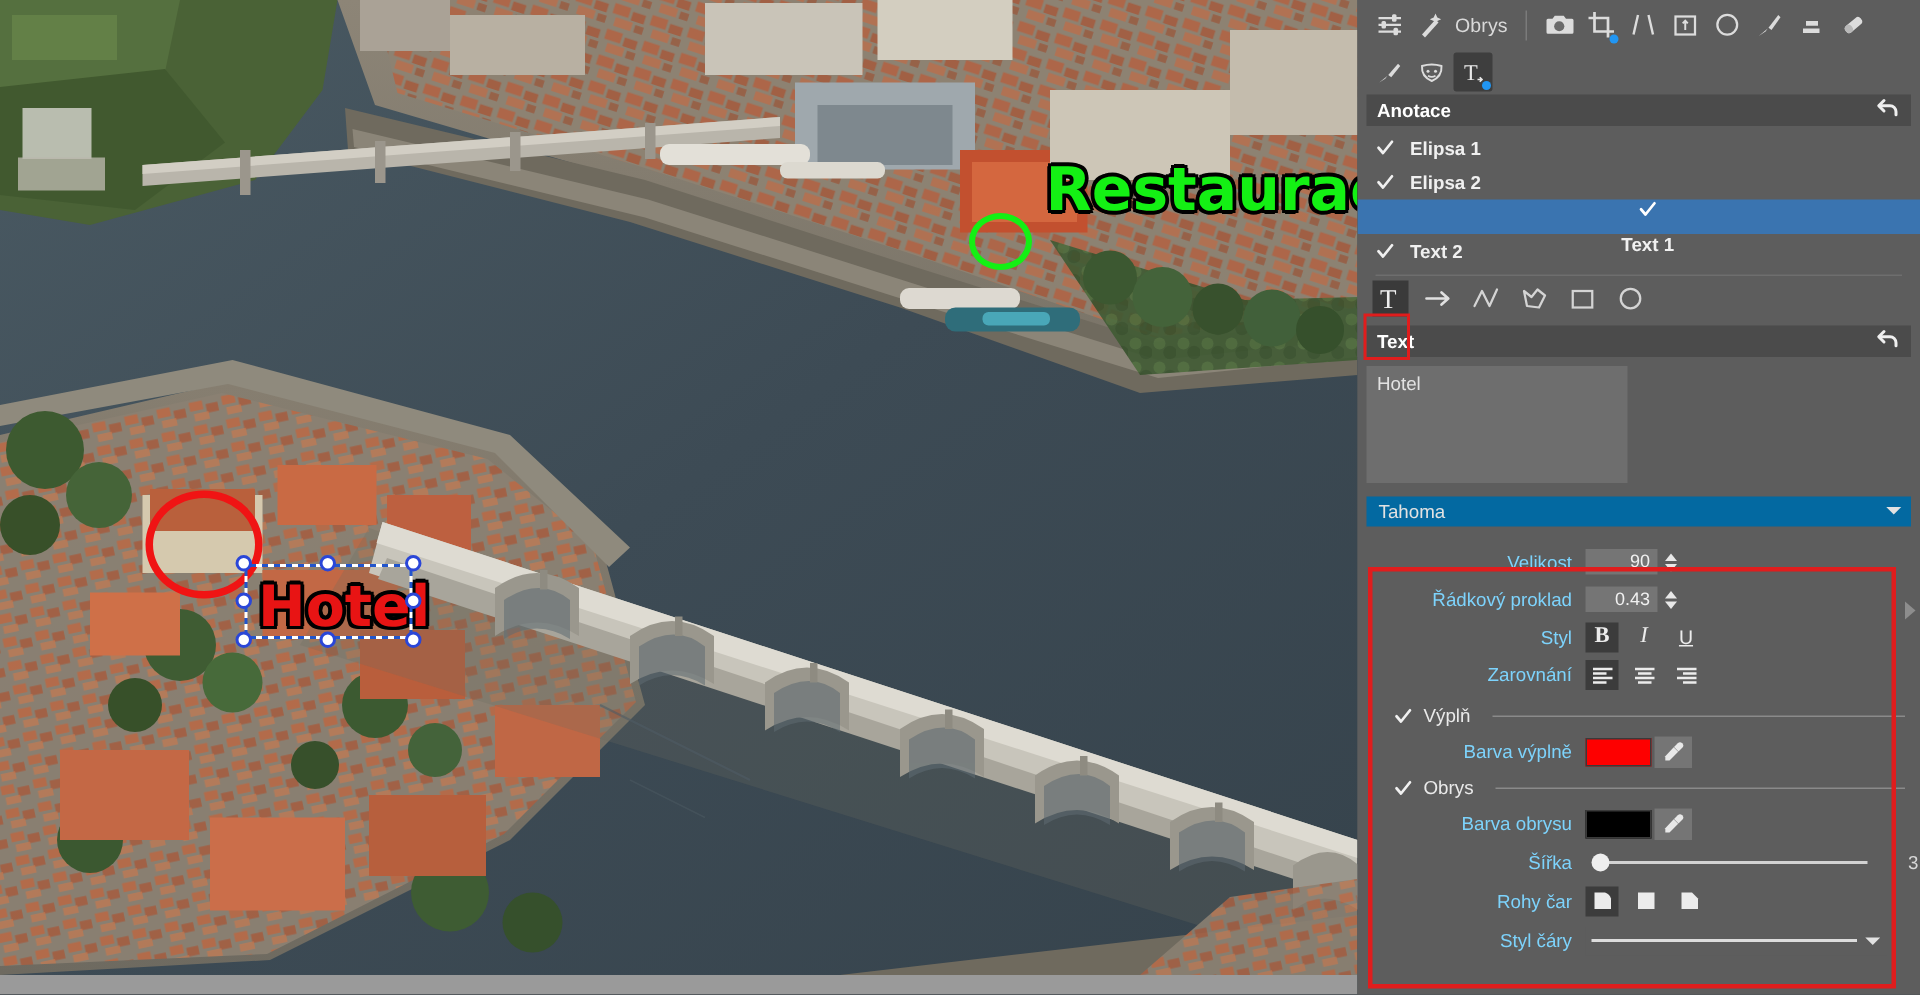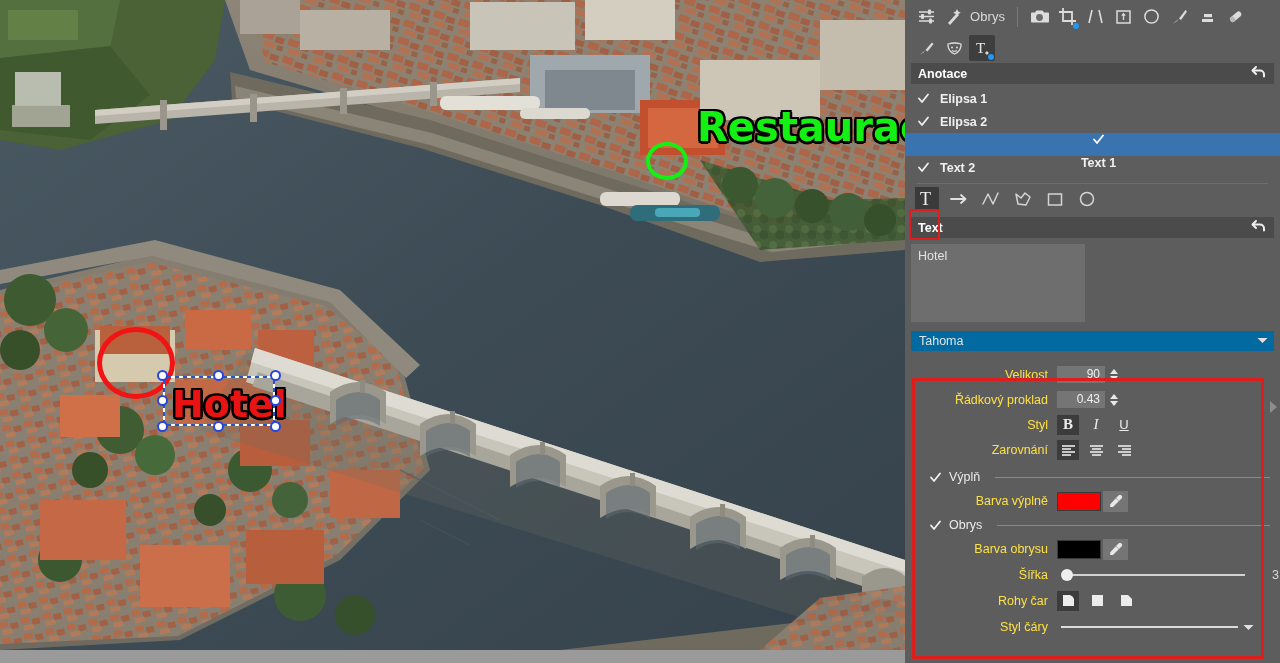--- a/index.html
+++ b/index.html
@@ -208,21 +208,21 @@
   
   .prop-row {
     display: flex; align-items: center;
     height: 25px;
     padding-right: 14px;
   }
   .prop-label {
     flex: 0 0 152px;
     text-align: right;
     padding-right: 9px;
-    color: #fde047;
+    color: #7dd3fc;
     font-size: 12.5px;
   }
   .prop-ctrl { display: flex; align-items: center; gap: 0; }
 
   .num-field {
     width: 48px; height: 17px;
     background: #757575;
     color: #f0f0f0;
     font-size: 12px;
     text-align: right;

